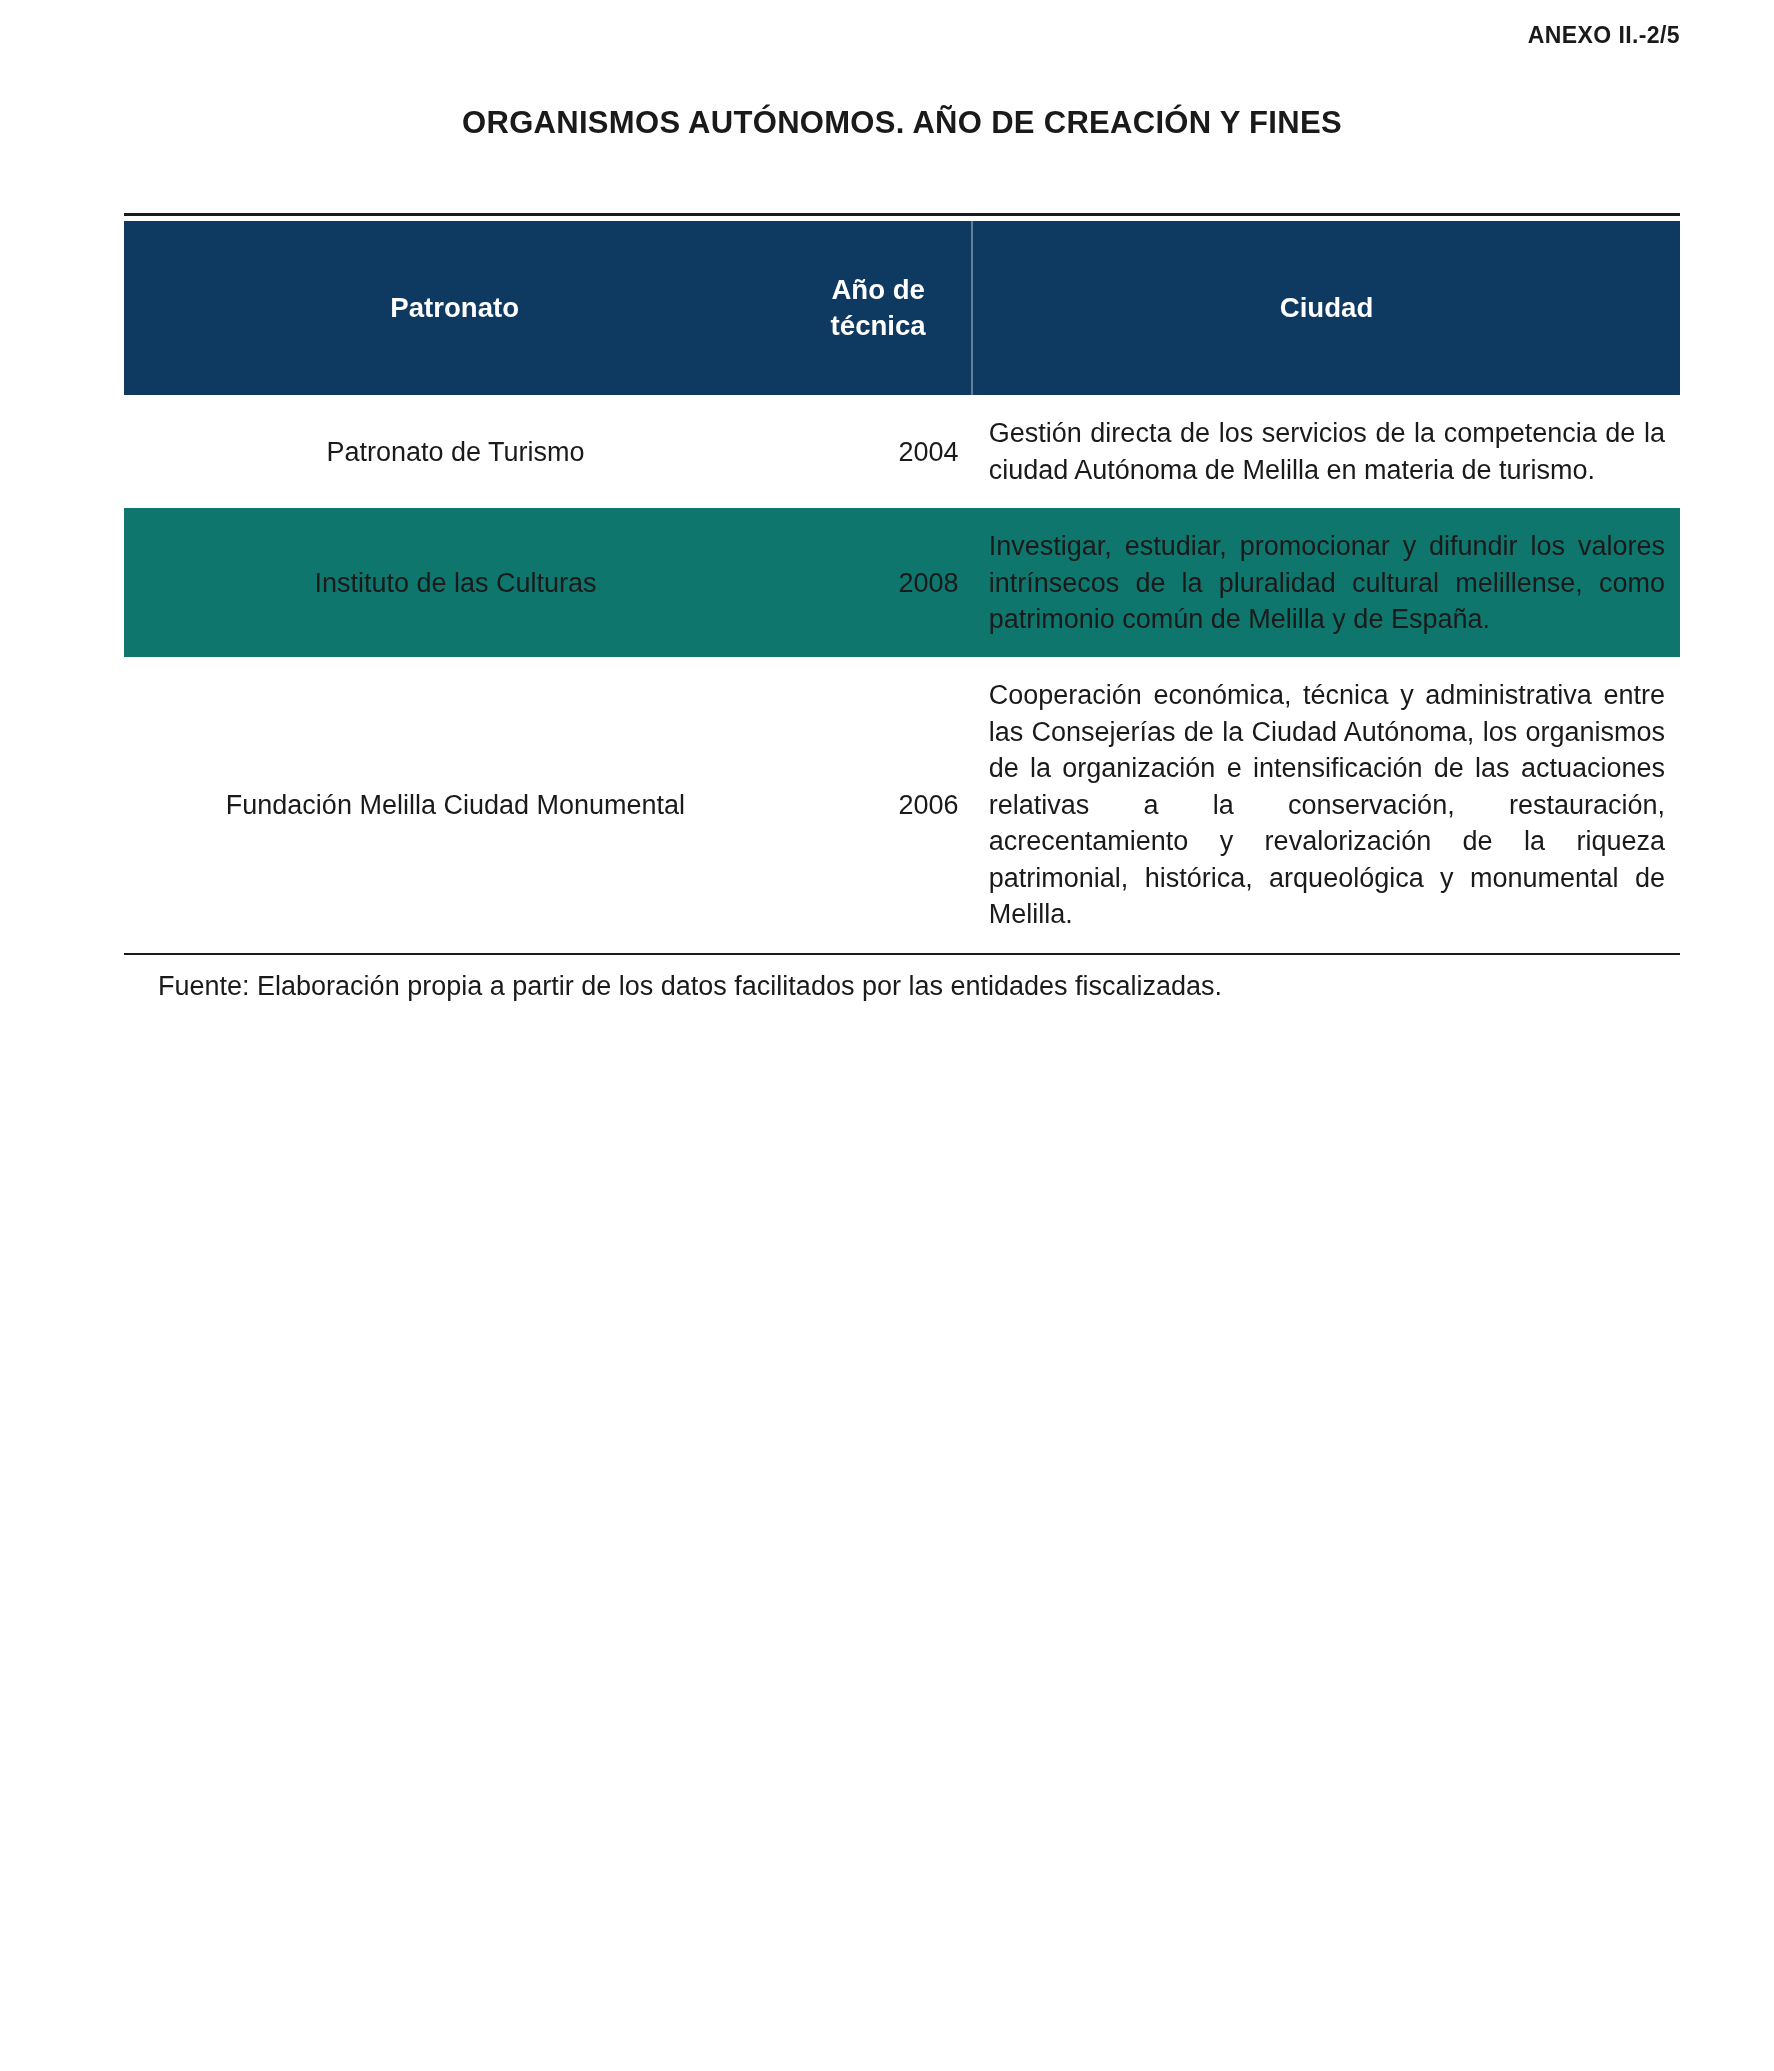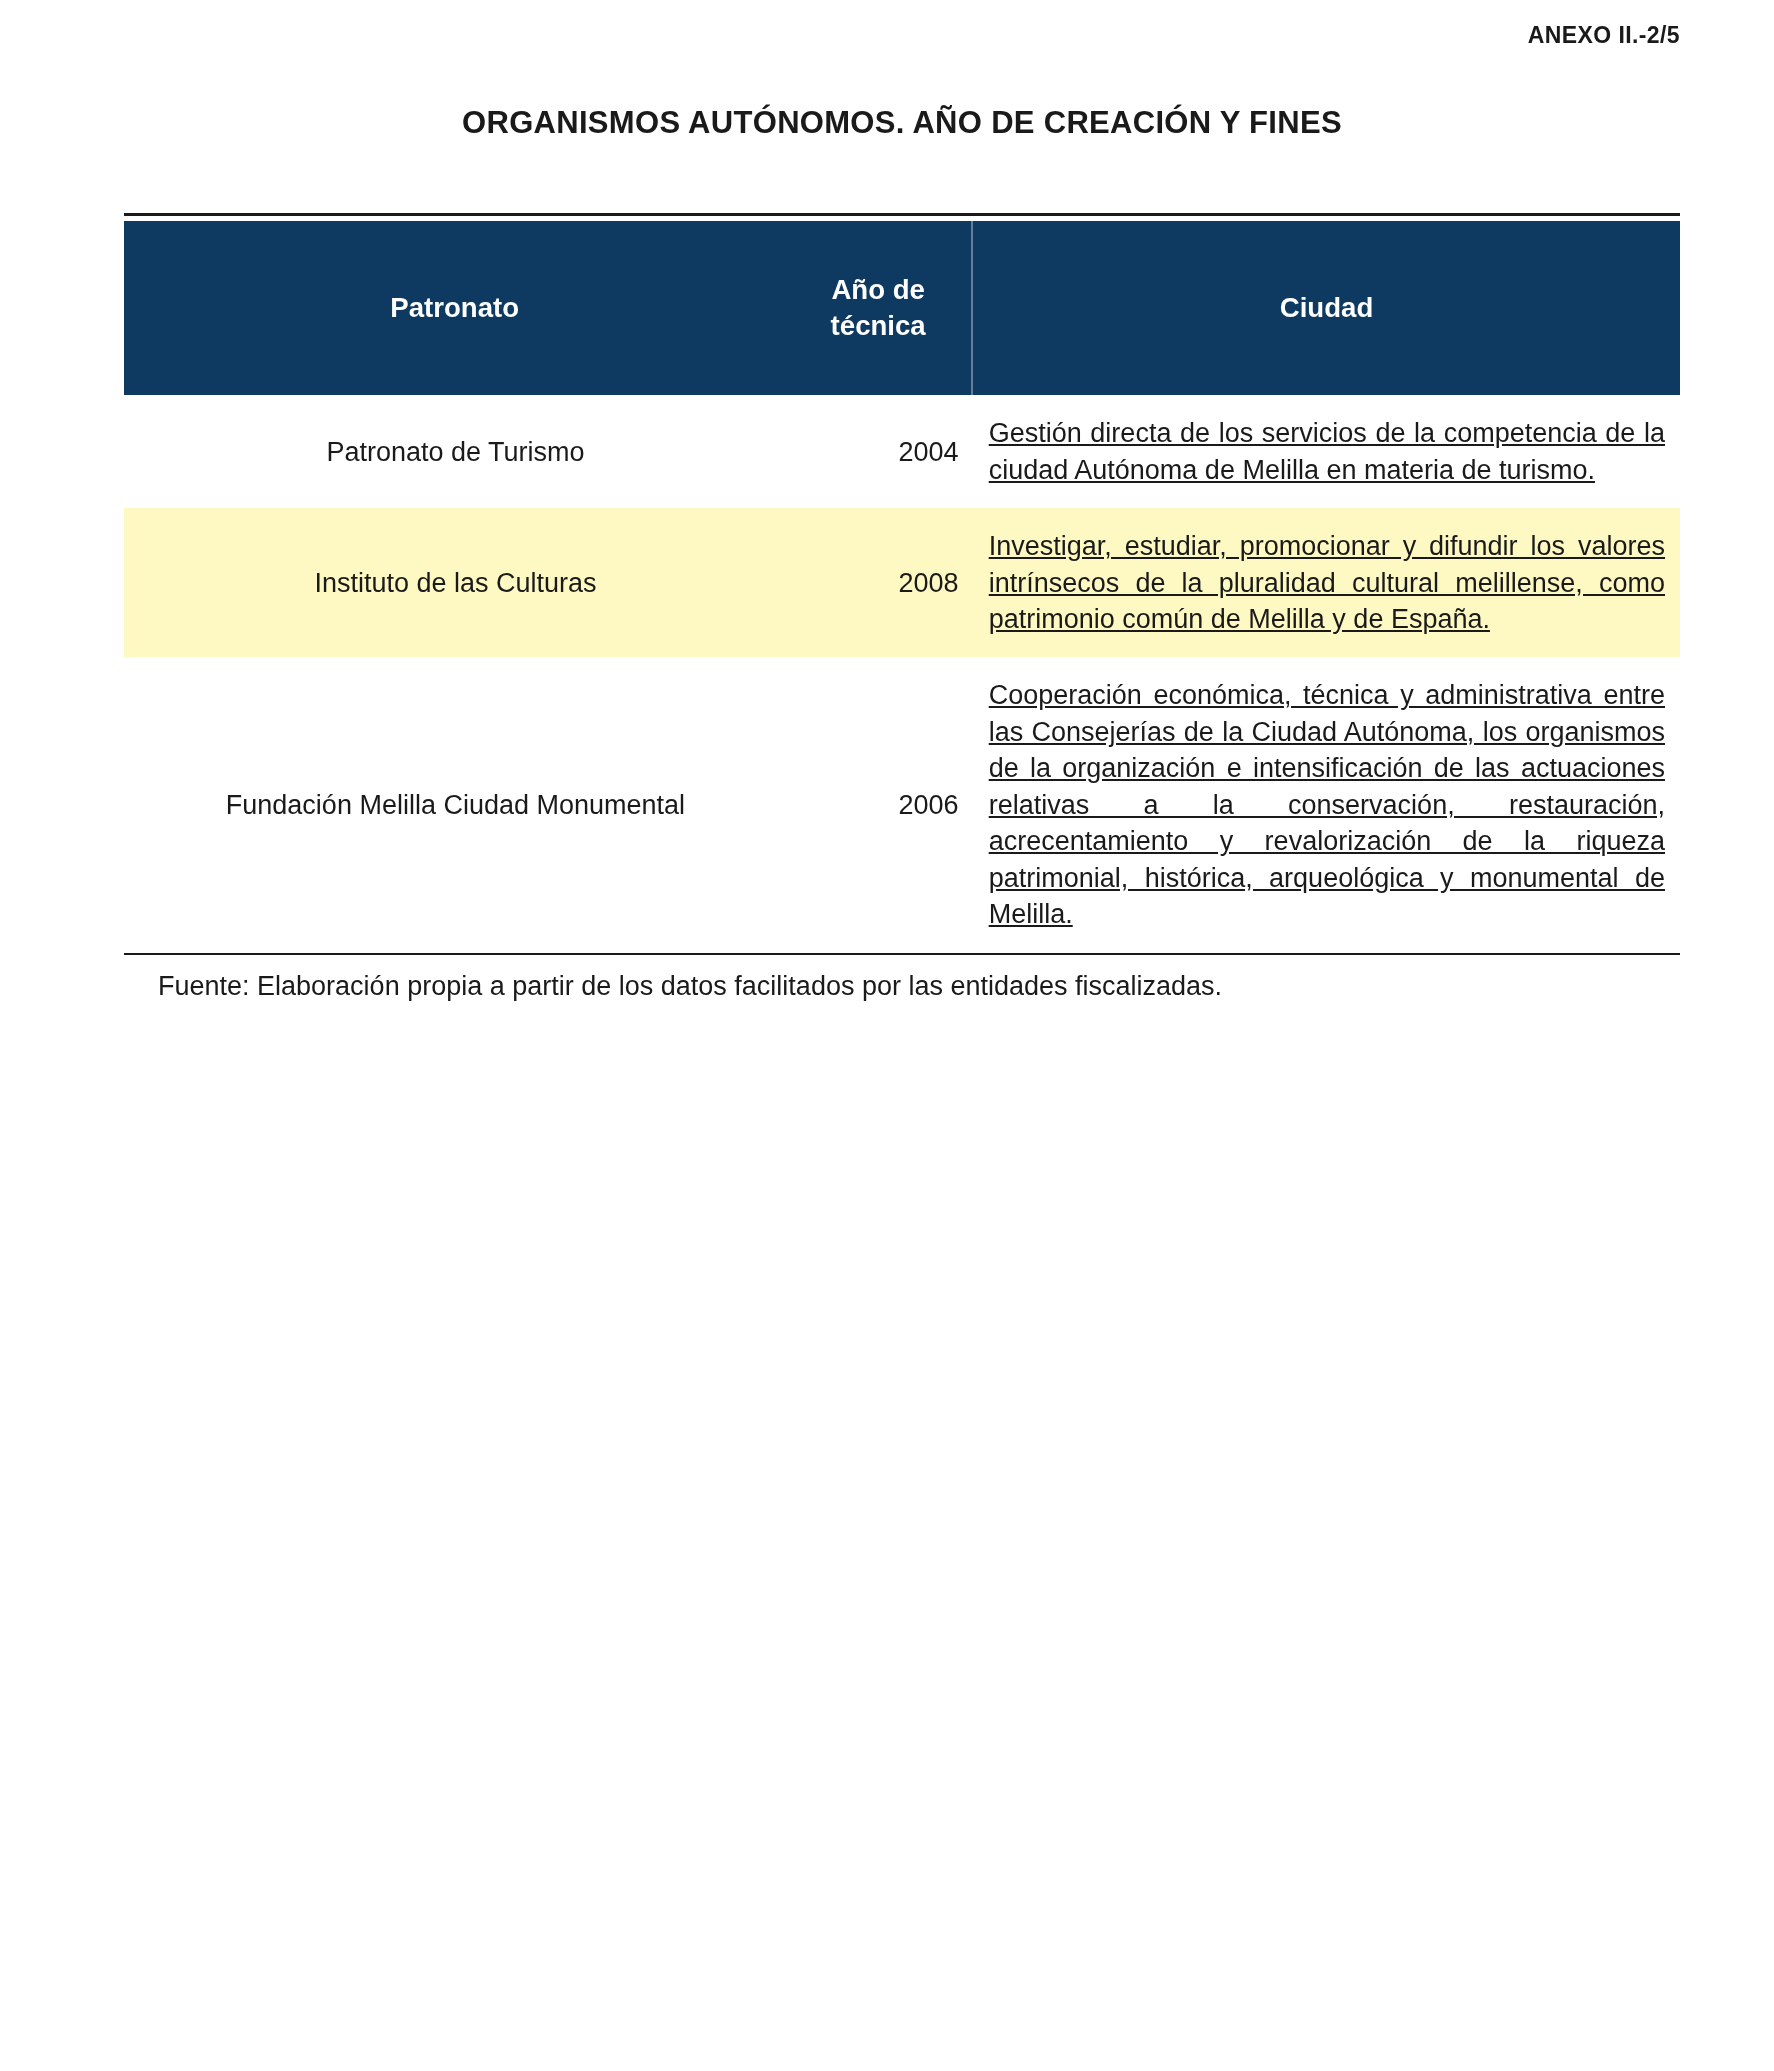--- a/index.html
+++ b/index.html
@@ -64,34 +64,33 @@
     border-left: 2.5px solid rgba(255,255,255,0.35);
   }
   tbody td {
     font-size: 27px;
     line-height: 1.35;
     vertical-align: middle;
     padding: 20px 13.4px;
     background: #ffffff;
   }
   tbody tr.alt td {
-    background: #fef9c3;
+    background: #0f766e;
   }
   td.td-org {
     text-align: center;
     padding-left: 15px;
   }
   td.td-anio {
     text-align: right;
   }
   td.td-fines {
     text-align: justify;
     padding-left: 16.7px;
     padding-right: 15px;
-    text-decoration: underline;
   }
   .fuente {
     margin: 13.4px 95px 0 158px;
     font-size: 27px;
     line-height: 1.35;
   }
 </style>
 </head>
 <body>
 

